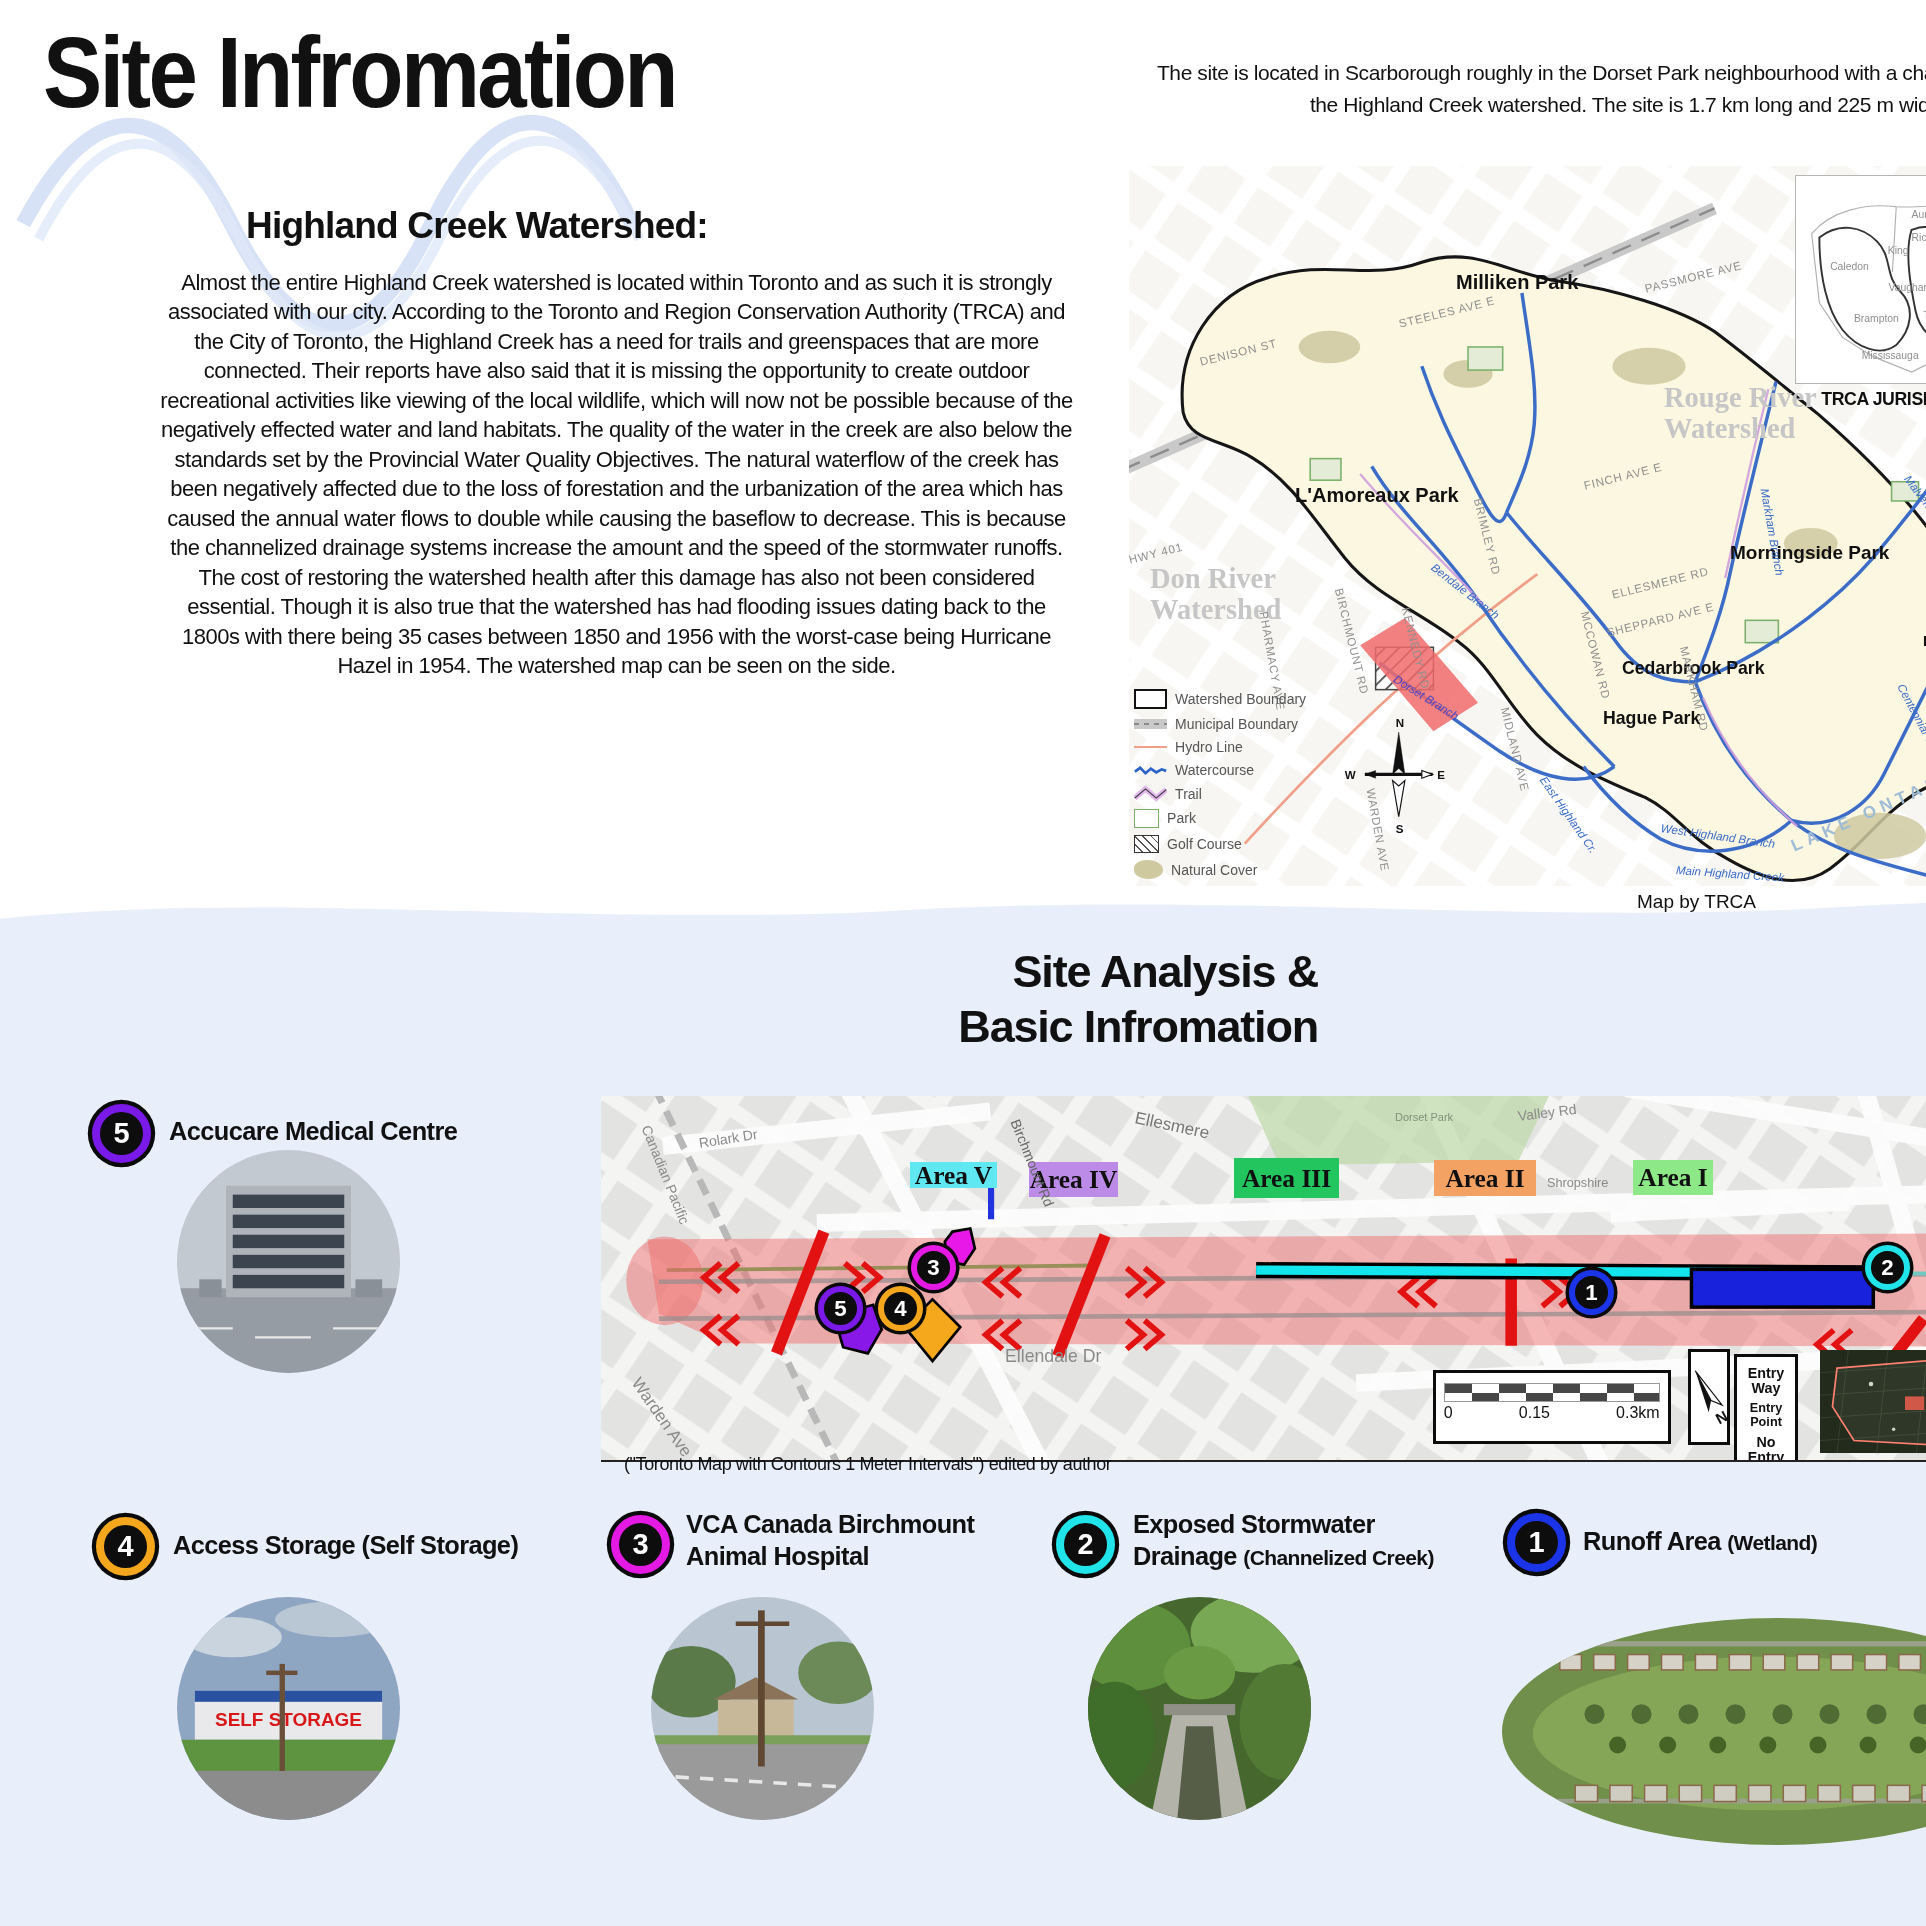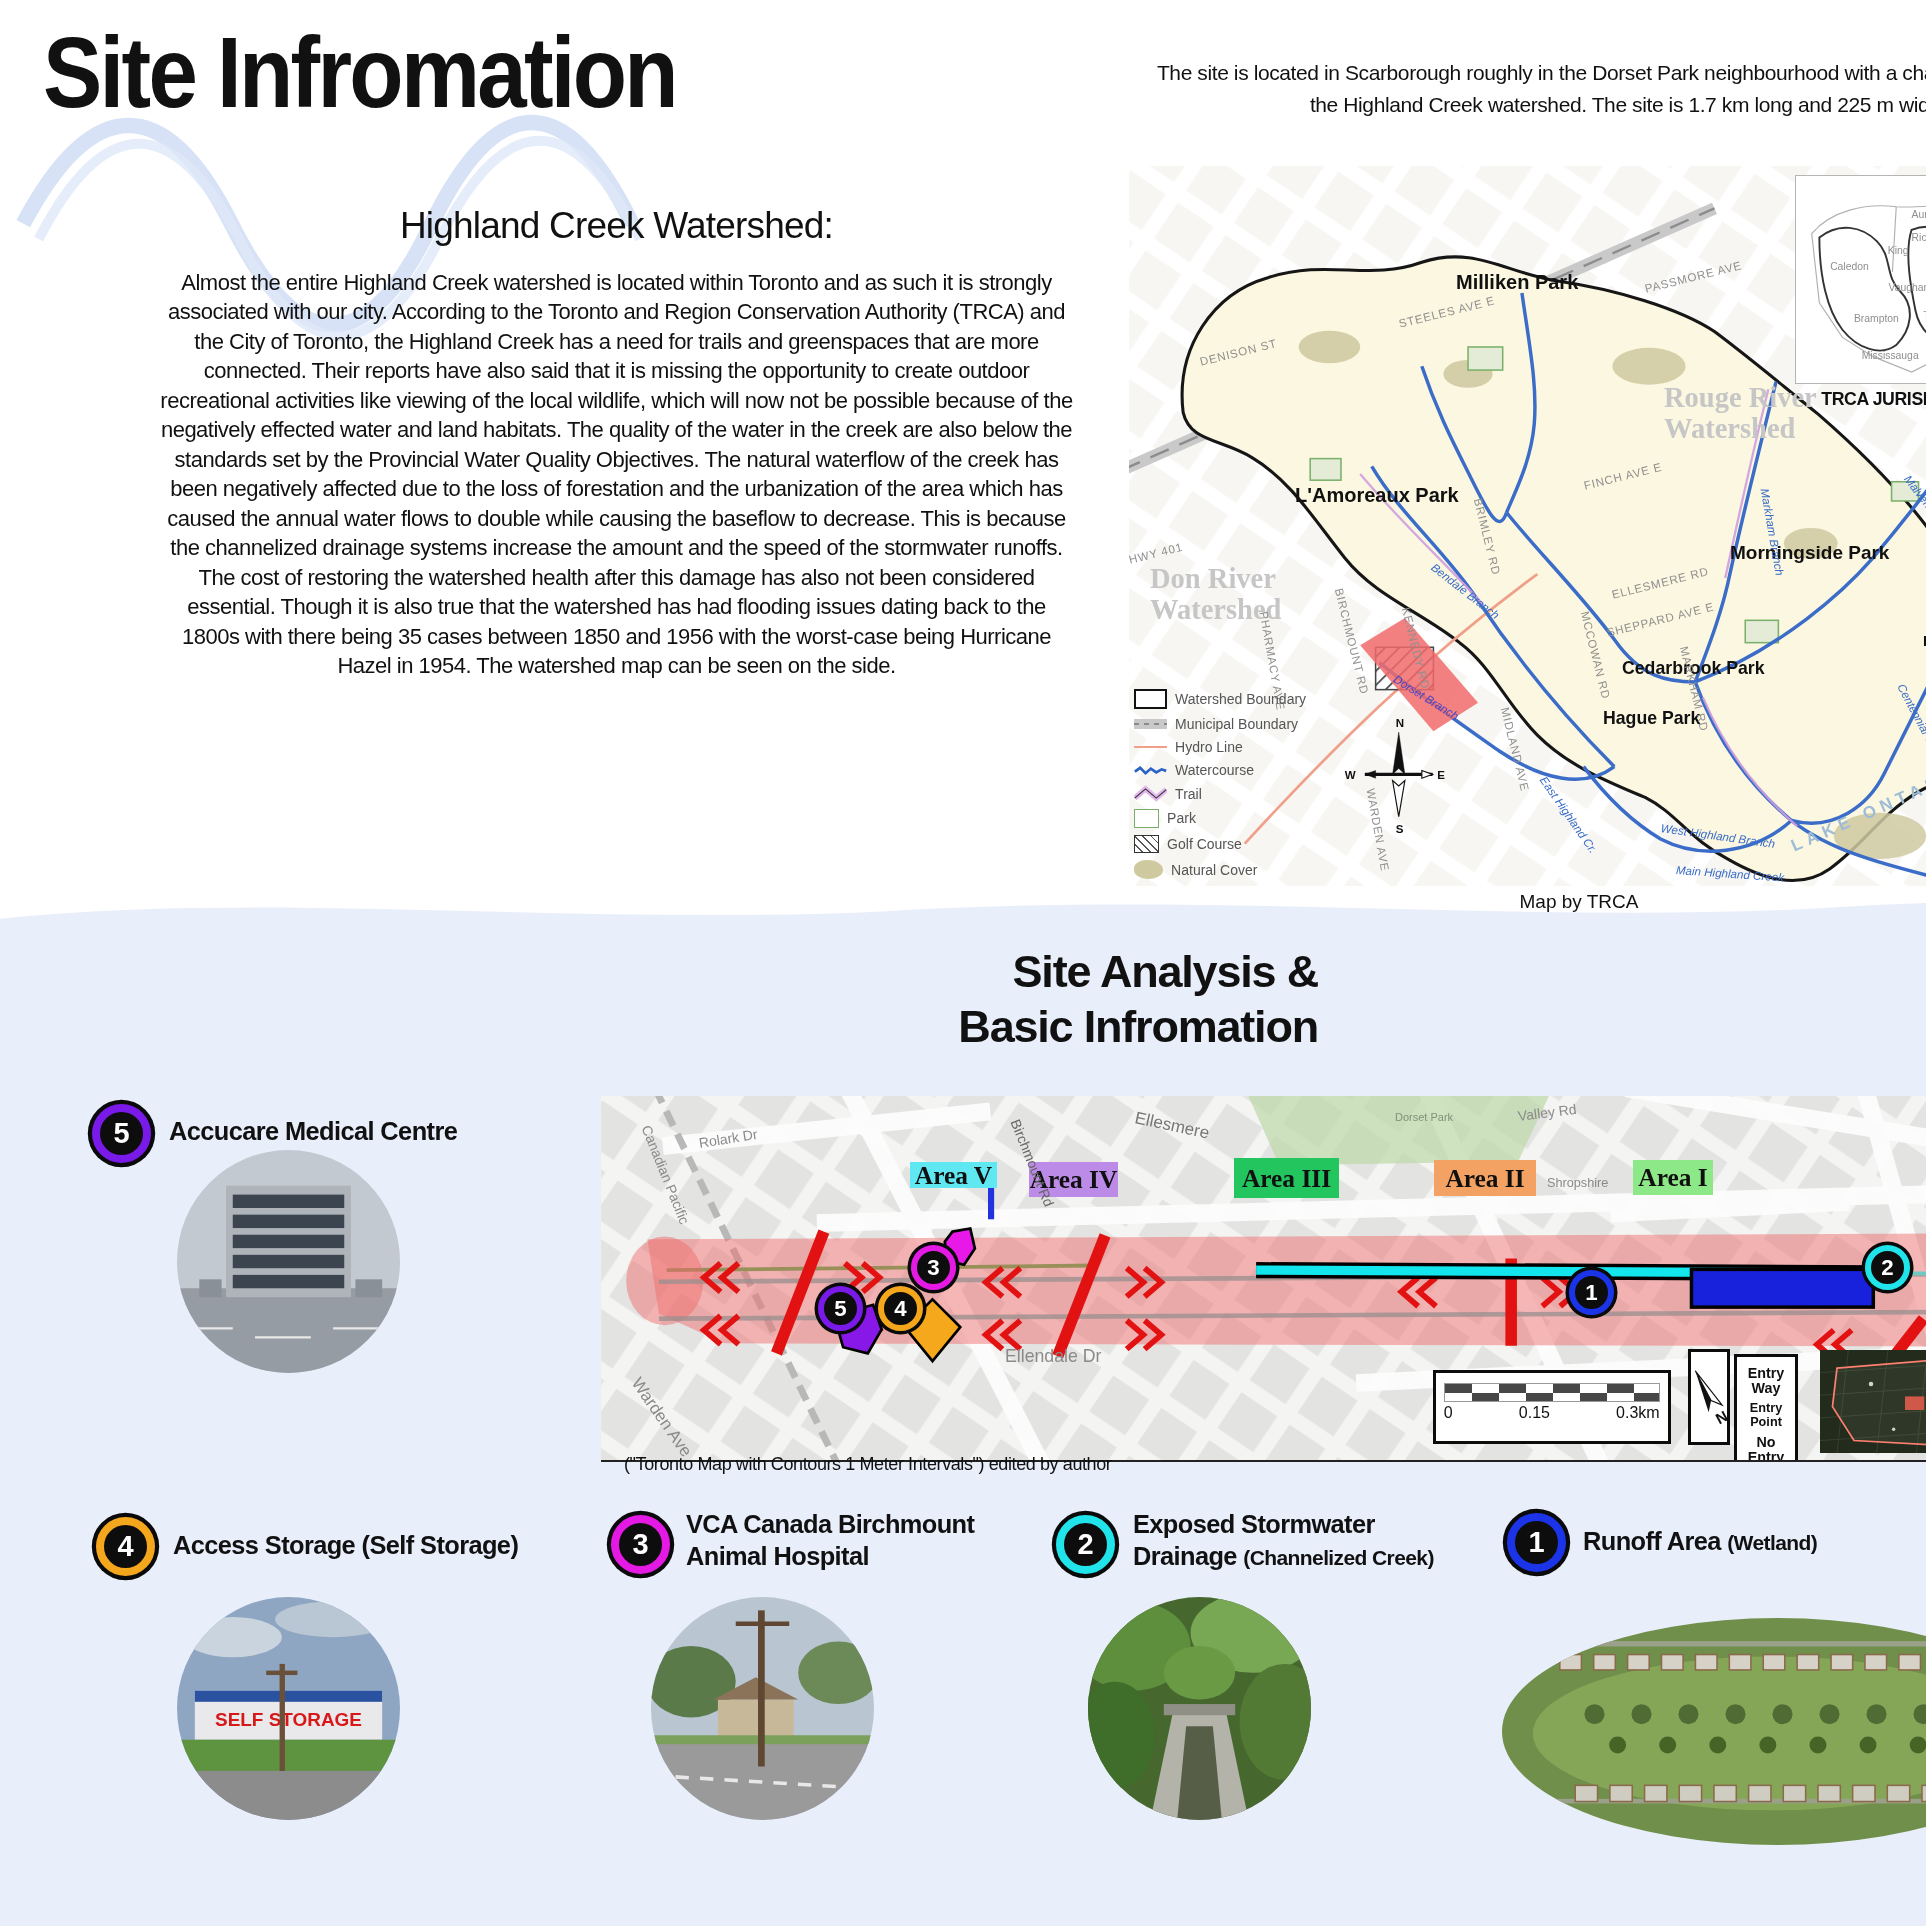--- a/index.html
+++ b/index.html
@@ -9,26 +9,26 @@
   svg text{font-family:"Liberation Sans",sans-serif}
 
   
   .sec-mid{left:0;top:934px;width:2148px;height:1061px;background:#e9eefb}
   .wave{left:0;width:2148px;pointer-events:none}
 
   
   .title{left:43px;top:15.4px;font-size:101px;font-weight:800;letter-spacing:-3.1px;transform:scaleX(.88);transform-origin:left top;white-space:nowrap}
   .intro{left:1156px;top:57px;width:944px;font-size:21px;line-height:1.5;text-align:center;letter-spacing:-0.4px}
 
-  .hcw-head{left:264px;top:205px;width:705px;text-align:center;font-size:37px;font-weight:400;letter-spacing:-0.8px}
+  .hcw-head{left:246px;top:205px;width:705px;font-size:37px;font-weight:700;letter-spacing:-0.8px}
   .hcw-body{left:160px;top:268px;width:913px;font-size:22px;line-height:1.34;text-align:center;letter-spacing:-0.5px}
 
   
   .wmap{left:1129px;top:166px;width:963px;height:720px;overflow:hidden}
-  .wmap-caption{left:1402px;top:891px;width:354px;text-align:center;font-size:19px;font-weight:500}
+  .wmap-caption{left:1402px;top:891px;width:354px;text-align:right;font-size:19px;font-weight:500}
   .wlbl{position:absolute;font-weight:bold;white-space:nowrap}
   .wstreet{position:absolute;color:#8f8f8f;font-size:11.6px;letter-spacing:0.8px;white-space:nowrap;transform-origin:left center}
   .wbranch{position:absolute;color:#3a6cc8;font-size:11.6px;font-style:italic;white-space:nowrap;transform-origin:left center}
   .wshed-big{position:absolute;font-family:"Liberation Serif",serif;font-weight:bold;color:#c6c6c6;font-size:28.5px;line-height:1.1;white-space:nowrap}
   .lake-lbl{position:absolute;color:#9fbcd6;font-size:17px;letter-spacing:5.4px;font-weight:bold;white-space:nowrap}
   .w-legend{left:4.6px;top:523px;width:239px}
   .w-legend .lrow{display:flex;align-items:center;gap:8.5px;margin-bottom:7px}
   .w-legend .txt{font-size:14px;color:#555}
   .sw{flex:0 0 auto}
   .sw-wb{width:33px;height:20px;background:#fff;border:2.7px solid #111}

